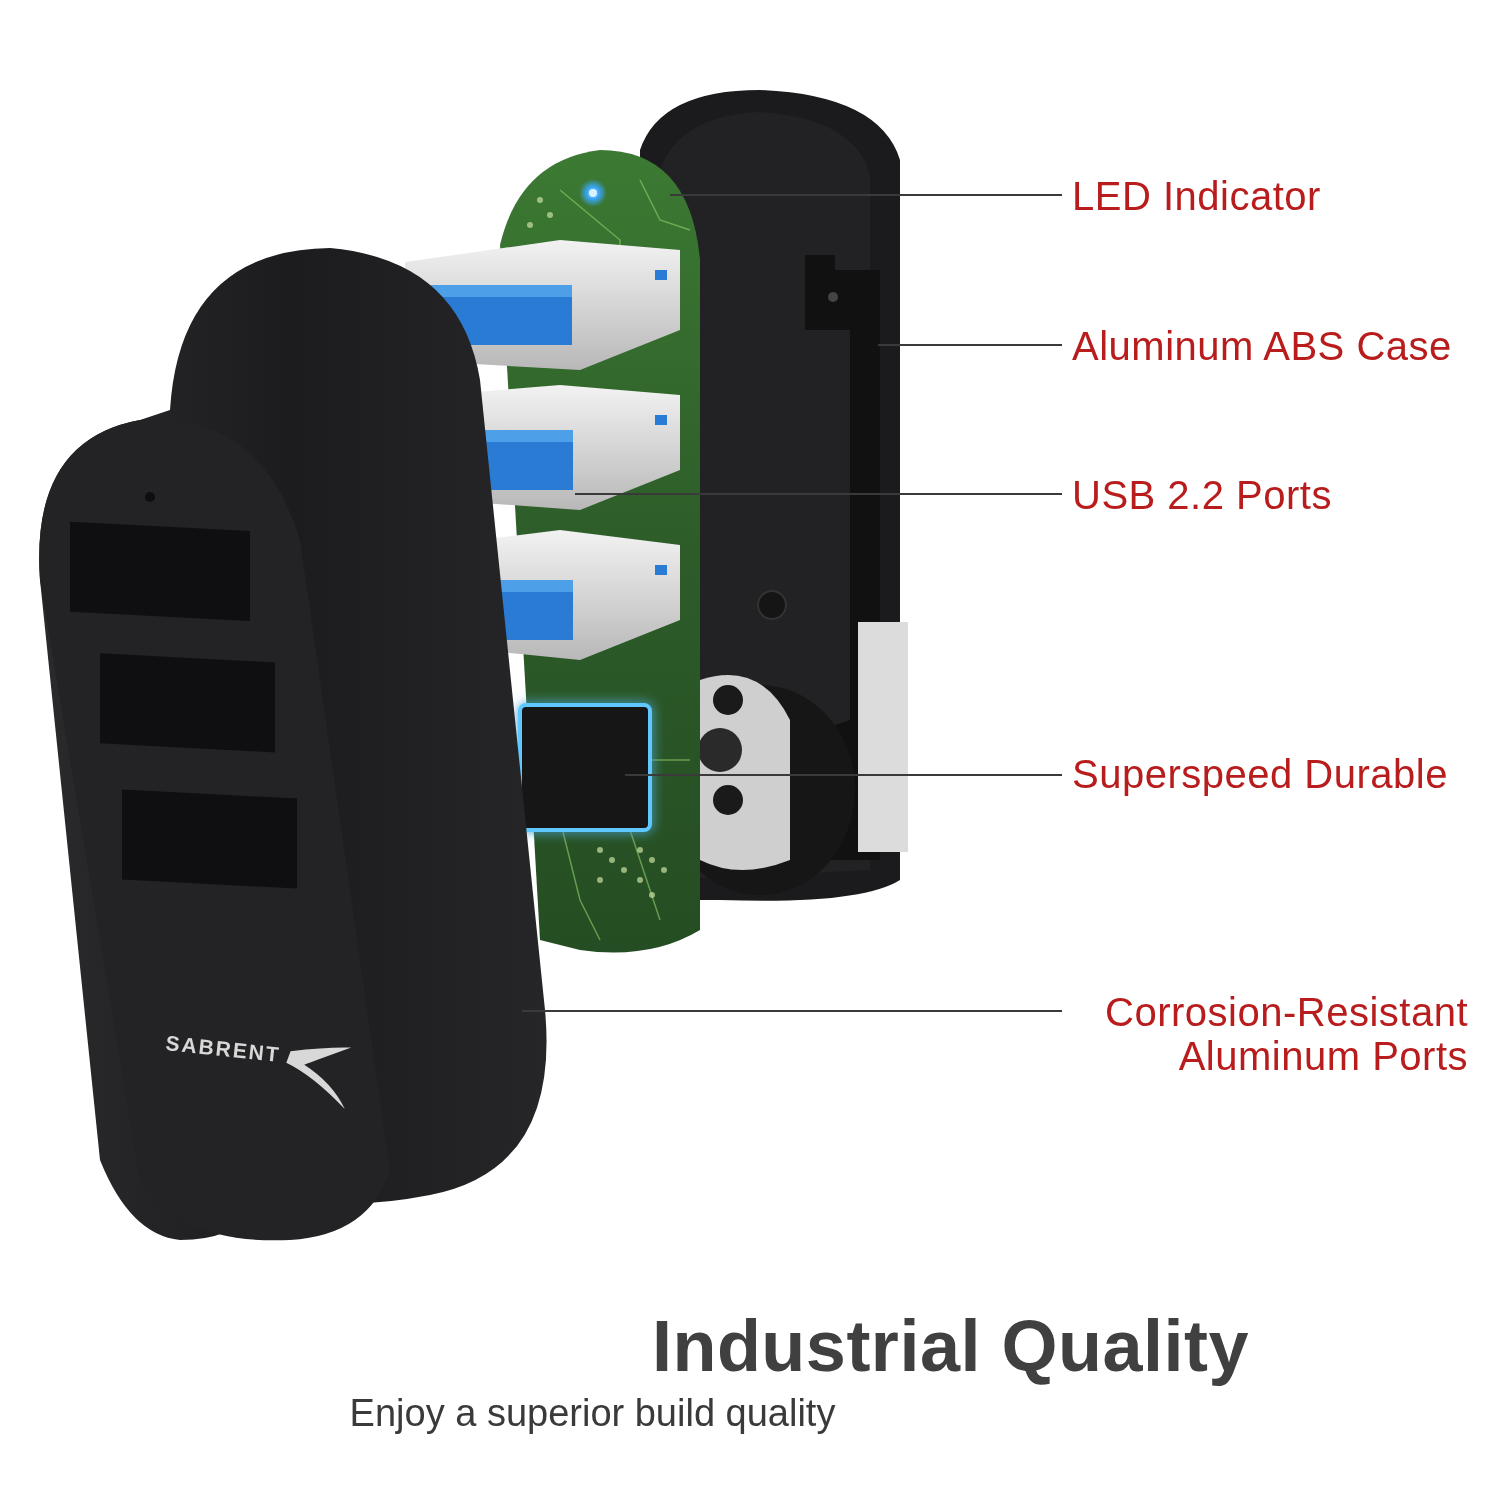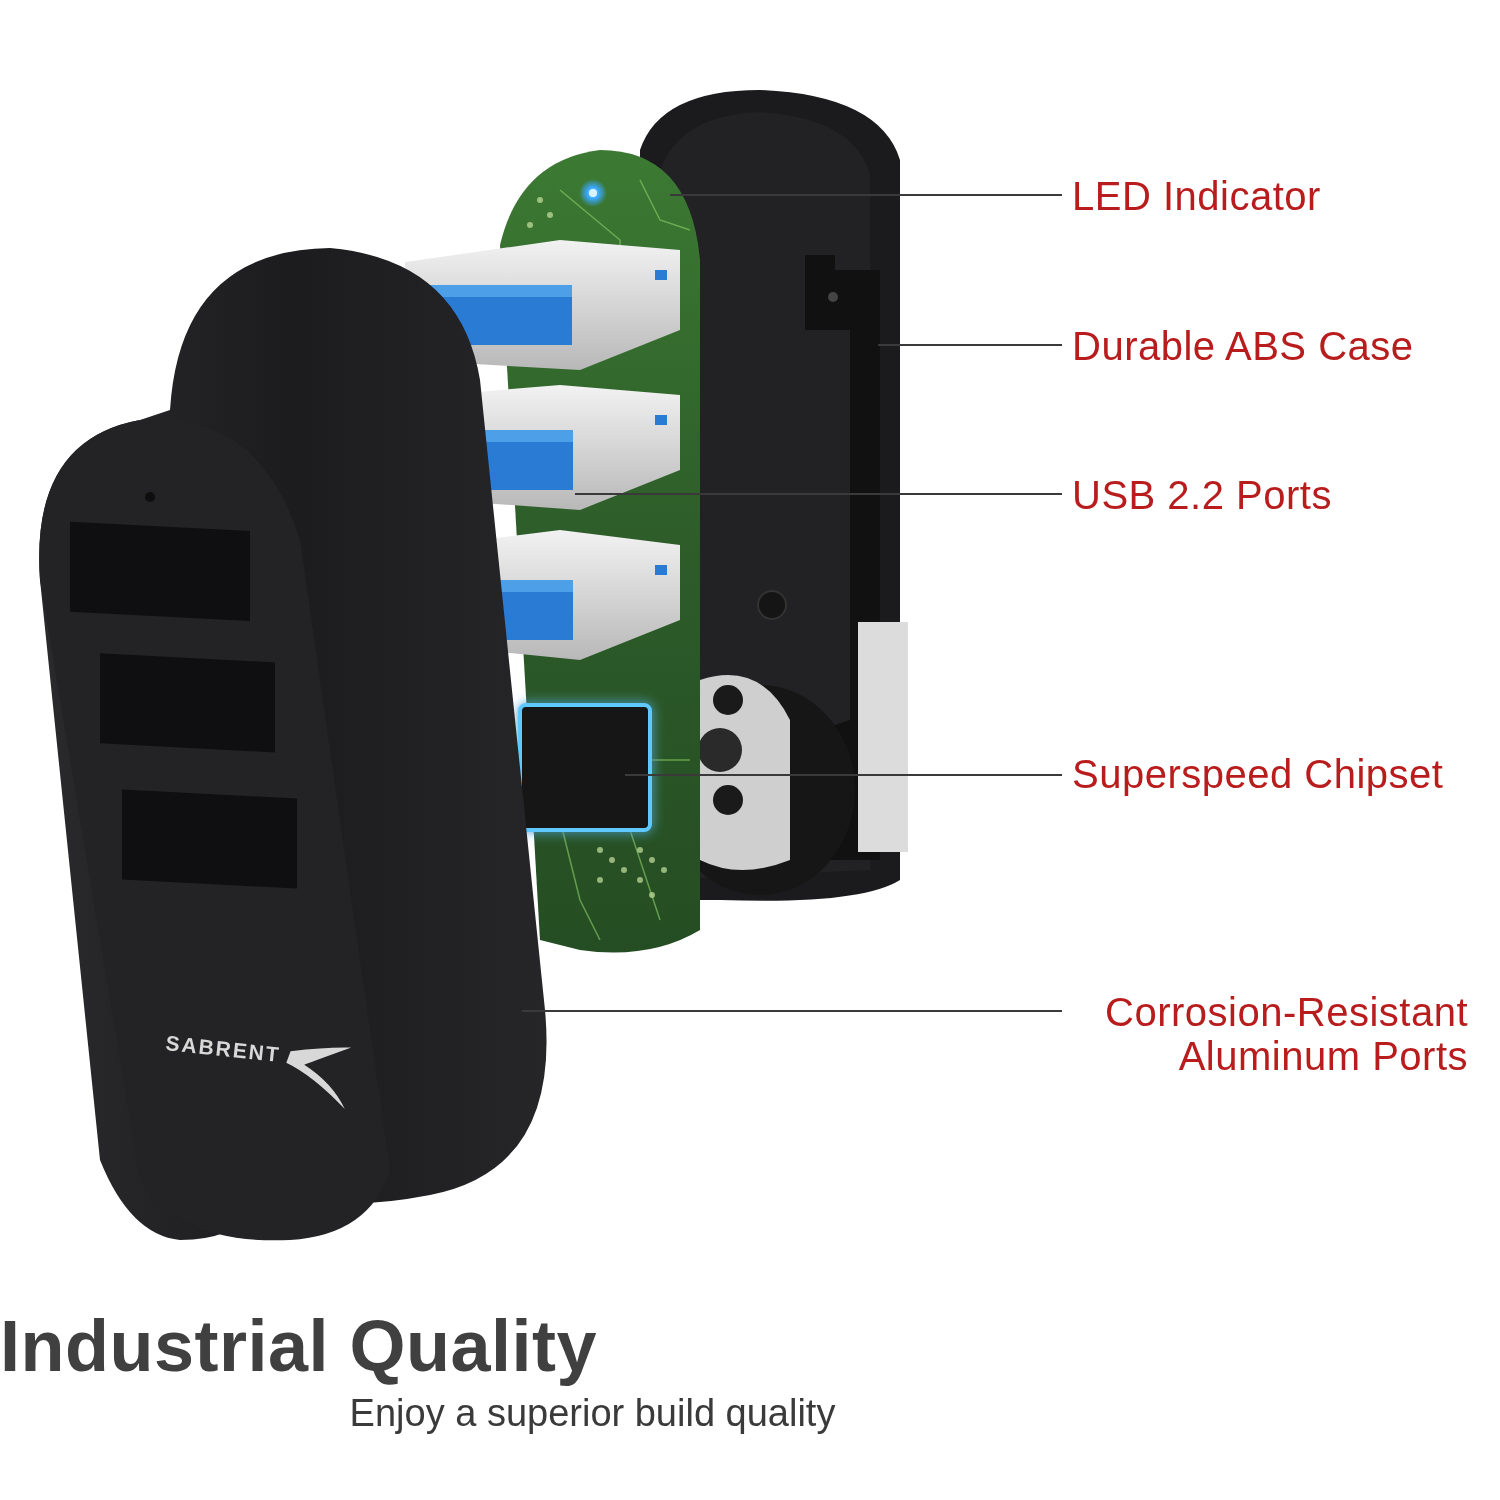--- a/index.html
+++ b/index.html
@@ -3,21 +3,21 @@
   <meta charset="utf-8">
   <style>
     html, body { margin: 0; padding: 0; background: #ffffff; }
     body { width: 1500px; height: 1500px; position: relative; overflow: hidden;
            font-family: "Liberation Sans", "DejaVu Sans", sans-serif; }
     .stage { position: absolute; left: 0; top: 0; width: 1500px; height: 1500px; }
     .callout-label { position: absolute; color: #b91c1c; font-size: 40px; font-weight: 300;
                      letter-spacing: 0.5px; line-height: 1.1; white-space: nowrap; }
     .callout-label.two-line { text-align: right; white-space: normal; }
     .callout-line { position: absolute; height: 2px; background: #3a3a3a; }
-    .headline { position: absolute; left: 0; width: 1249px; top: 1305px; text-align: left;
+    .headline { position: absolute; left: 0; width: 1249px; top: 1305px; text-align: right;
                 font-size: 72px; font-weight: bold; color: #404040; letter-spacing: 0.5px; }
     .subline { position: absolute; left: 0; width: 1185px; top: 1392px; text-align: center;
                font-size: 38px; color: #3a3a3a; }
     svg text { font-family: "Liberation Sans", sans-serif; }
   </style>
 </head>
 <body>
 
 <div class="stage">
 
@@ -132,23 +132,23 @@
     </g>
   </svg>
 
   <div class="callout-line" style="left:670px;top:194px;width:392px;"></div>
   <div class="callout-line" style="left:878px;top:344px;width:184px;"></div>
   <div class="callout-line" style="left:575px;top:493px;width:487px;"></div>
   <div class="callout-line" style="left:625px;top:774px;width:437px;"></div>
   <div class="callout-line" style="left:522px;top:1010px;width:540px;"></div>
 
   <div class="callout-label" style="left:1072px;top:174px;">LED Indicator</div>
-  <div class="callout-label" style="left:1072px;top:324px;">Durable ABS Case</div>
+  <div class="callout-label" style="left:1072px;top:324px;">Aluminum ABS Case</div>
   <div class="callout-label" style="left:1072px;top:473px;">USB 2.2 Ports</div>
-  <div class="callout-label" style="left:1072px;top:752px;">Superspeed Chipset</div>
+  <div class="callout-label" style="left:1072px;top:752px;">Superspeed Durable</div>
   <div class="callout-label two-line" style="left:1068px;top:990px;width:400px;">
     <div>Corrosion-Resistant</div>
     <div>Aluminum Ports</div>
   </div>
 
   <div class="headline">Industrial Quality</div>
   <div class="subline">Enjoy a superior build quality</div>
 </div>
 
 </body></html>

